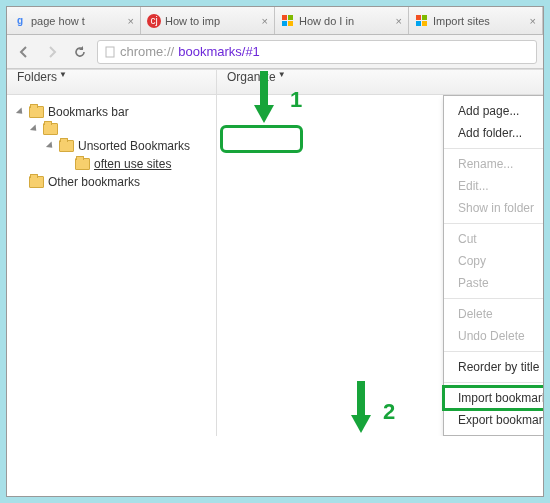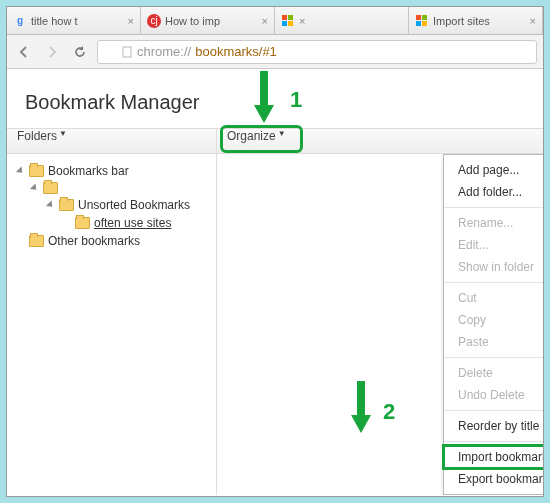--- a/index.html
+++ b/index.html
@@ -9,22 +9,22 @@
   
   .tabs { display: flex; background: linear-gradient(#f7f7f7,#e9e9e9); border-bottom: 1px solid #bbb; height: 28px; }
   .tab { display: flex; align-items: center; gap: 4px; padding: 0 6px; border-right: 1px solid #c5c5c5; font-size: 11px; color: #555; max-width: 134px; overflow: hidden; white-space: nowrap; position:relative; flex:1;}
   .tab .lbl { overflow: hidden; text-overflow: clip; flex:1; }
   .tab .close { color:#888; font-size:11px; }
   .favi { width:14px; height:14px; flex:0 0 14px; display:flex; align-items:center; justify-content:center; font-size:10px;}
 
   
   .nav { display:flex; align-items:center; gap:6px; padding:4px 6px; border-bottom:1px solid #ccc; height:34px; background:#f3f3f3;}
   .nav .ib { width:22px; height:22px; display:flex; align-items:center; justify-content:center; color:#777; border-radius:3px;}
-  .omni { flex:1; height:24px; border:1px solid #ccc; border-radius:3px; background:#fff; display:flex; align-items:center; padding:0 23px; color:#999; font-size:13px; gap:4px;}
-  .omni .addr { color:#a16207; }
+  .omni { flex:1; height:24px; border:1px solid #ccc; border-radius:3px; background:#fff; display:flex; align-items:center; padding:0 6px; color:#999; font-size:13px; gap:4px;}
+  .omni .addr { color:#6d28d9; }
   .omni .scheme { color:#9a9a9a; }
 
   
   .page { position:relative; height:calc(100% - 62px); }
   .title { font-size:20px; color:#333; padding:22px 18px 14px; font-weight:400;}
   .cols { height:26px; border-top:1px solid #ddd; border-bottom:1px solid #ddd; display:flex; background:linear-gradient(#fafafa,#efefef);}
   .colh { font-size:12px; color:#444; display:flex; align-items:flex-start; padding:0 10px; gap:2px;}
   .colh.folders { width:210px; border-right:1px solid #ddd;}
   .tri { font-size:8px; color:#444; }
 
@@ -55,37 +55,38 @@
   .arrow svg { display:block; }
 </style>
 </head>
 <body>
 
 <div class="win">
 
   <div class="tabs">
     <div class="tab">
       <span class="favi" style="color:#4285f4;font-weight:bold">g</span>
-      <span class="lbl">title how t</span>
+      <span class="lbl">page how t</span>
       <span class="close">×</span>
     </div>
     <div class="tab">
       <span class="favi" style="background:#d33;color:#fff;border-radius:50%;font-size:10px;">cj</span>
       <span class="lbl">How to imp</span>
       <span class="close">×</span>
     </div>
     <div class="tab">
       <span class="favi">
         <svg width="12" height="12">
             <rect width="5" height="5" fill="#f25022"></rect>
             <rect x="6" width="5" height="5" fill="#7fba00"></rect>
             <rect y="6" width="5" height="5" fill="#00a4ef"></rect>
             <rect x="6" y="6" width="5" height="5" fill="#ffb900"></rect>
           </svg>
       </span>
+      <span class="lbl">How do I in</span>
       <span class="close">×</span>
     </div>
     <div class="tab">
       <span class="favi">
         <svg width="12" height="12">
             <rect width="5" height="5" fill="#f25022"></rect>
             <rect x="6" width="5" height="5" fill="#7fba00"></rect>
             <rect y="6" width="5" height="5" fill="#00a4ef"></rect>
             <rect x="6" y="6" width="5" height="5" fill="#ffb900"></rect>
           </svg>
@@ -115,21 +116,20 @@
     <div class="omni">
       <svg width="12" height="12">
           <rect x="2" y="1" width="8" height="10" fill="#fff" stroke="#bbb"></rect>
         </svg>
       <span class="scheme">chrome://</span>
         <span class="addr">bookmarks/#1</span>
     </div>
   </div>
 
   <div class="page">
-    <div class="title">Bookmark Manager</div>
 
     <div class="cols">
       <div class="colh folders">
         <span>Folders</span>
         <span class="tri">▼</span>
       </div>
       <div class="colh" style="position:relative;">
         <span>Organize</span>
         <span class="tri">▼</span>
       </div>

